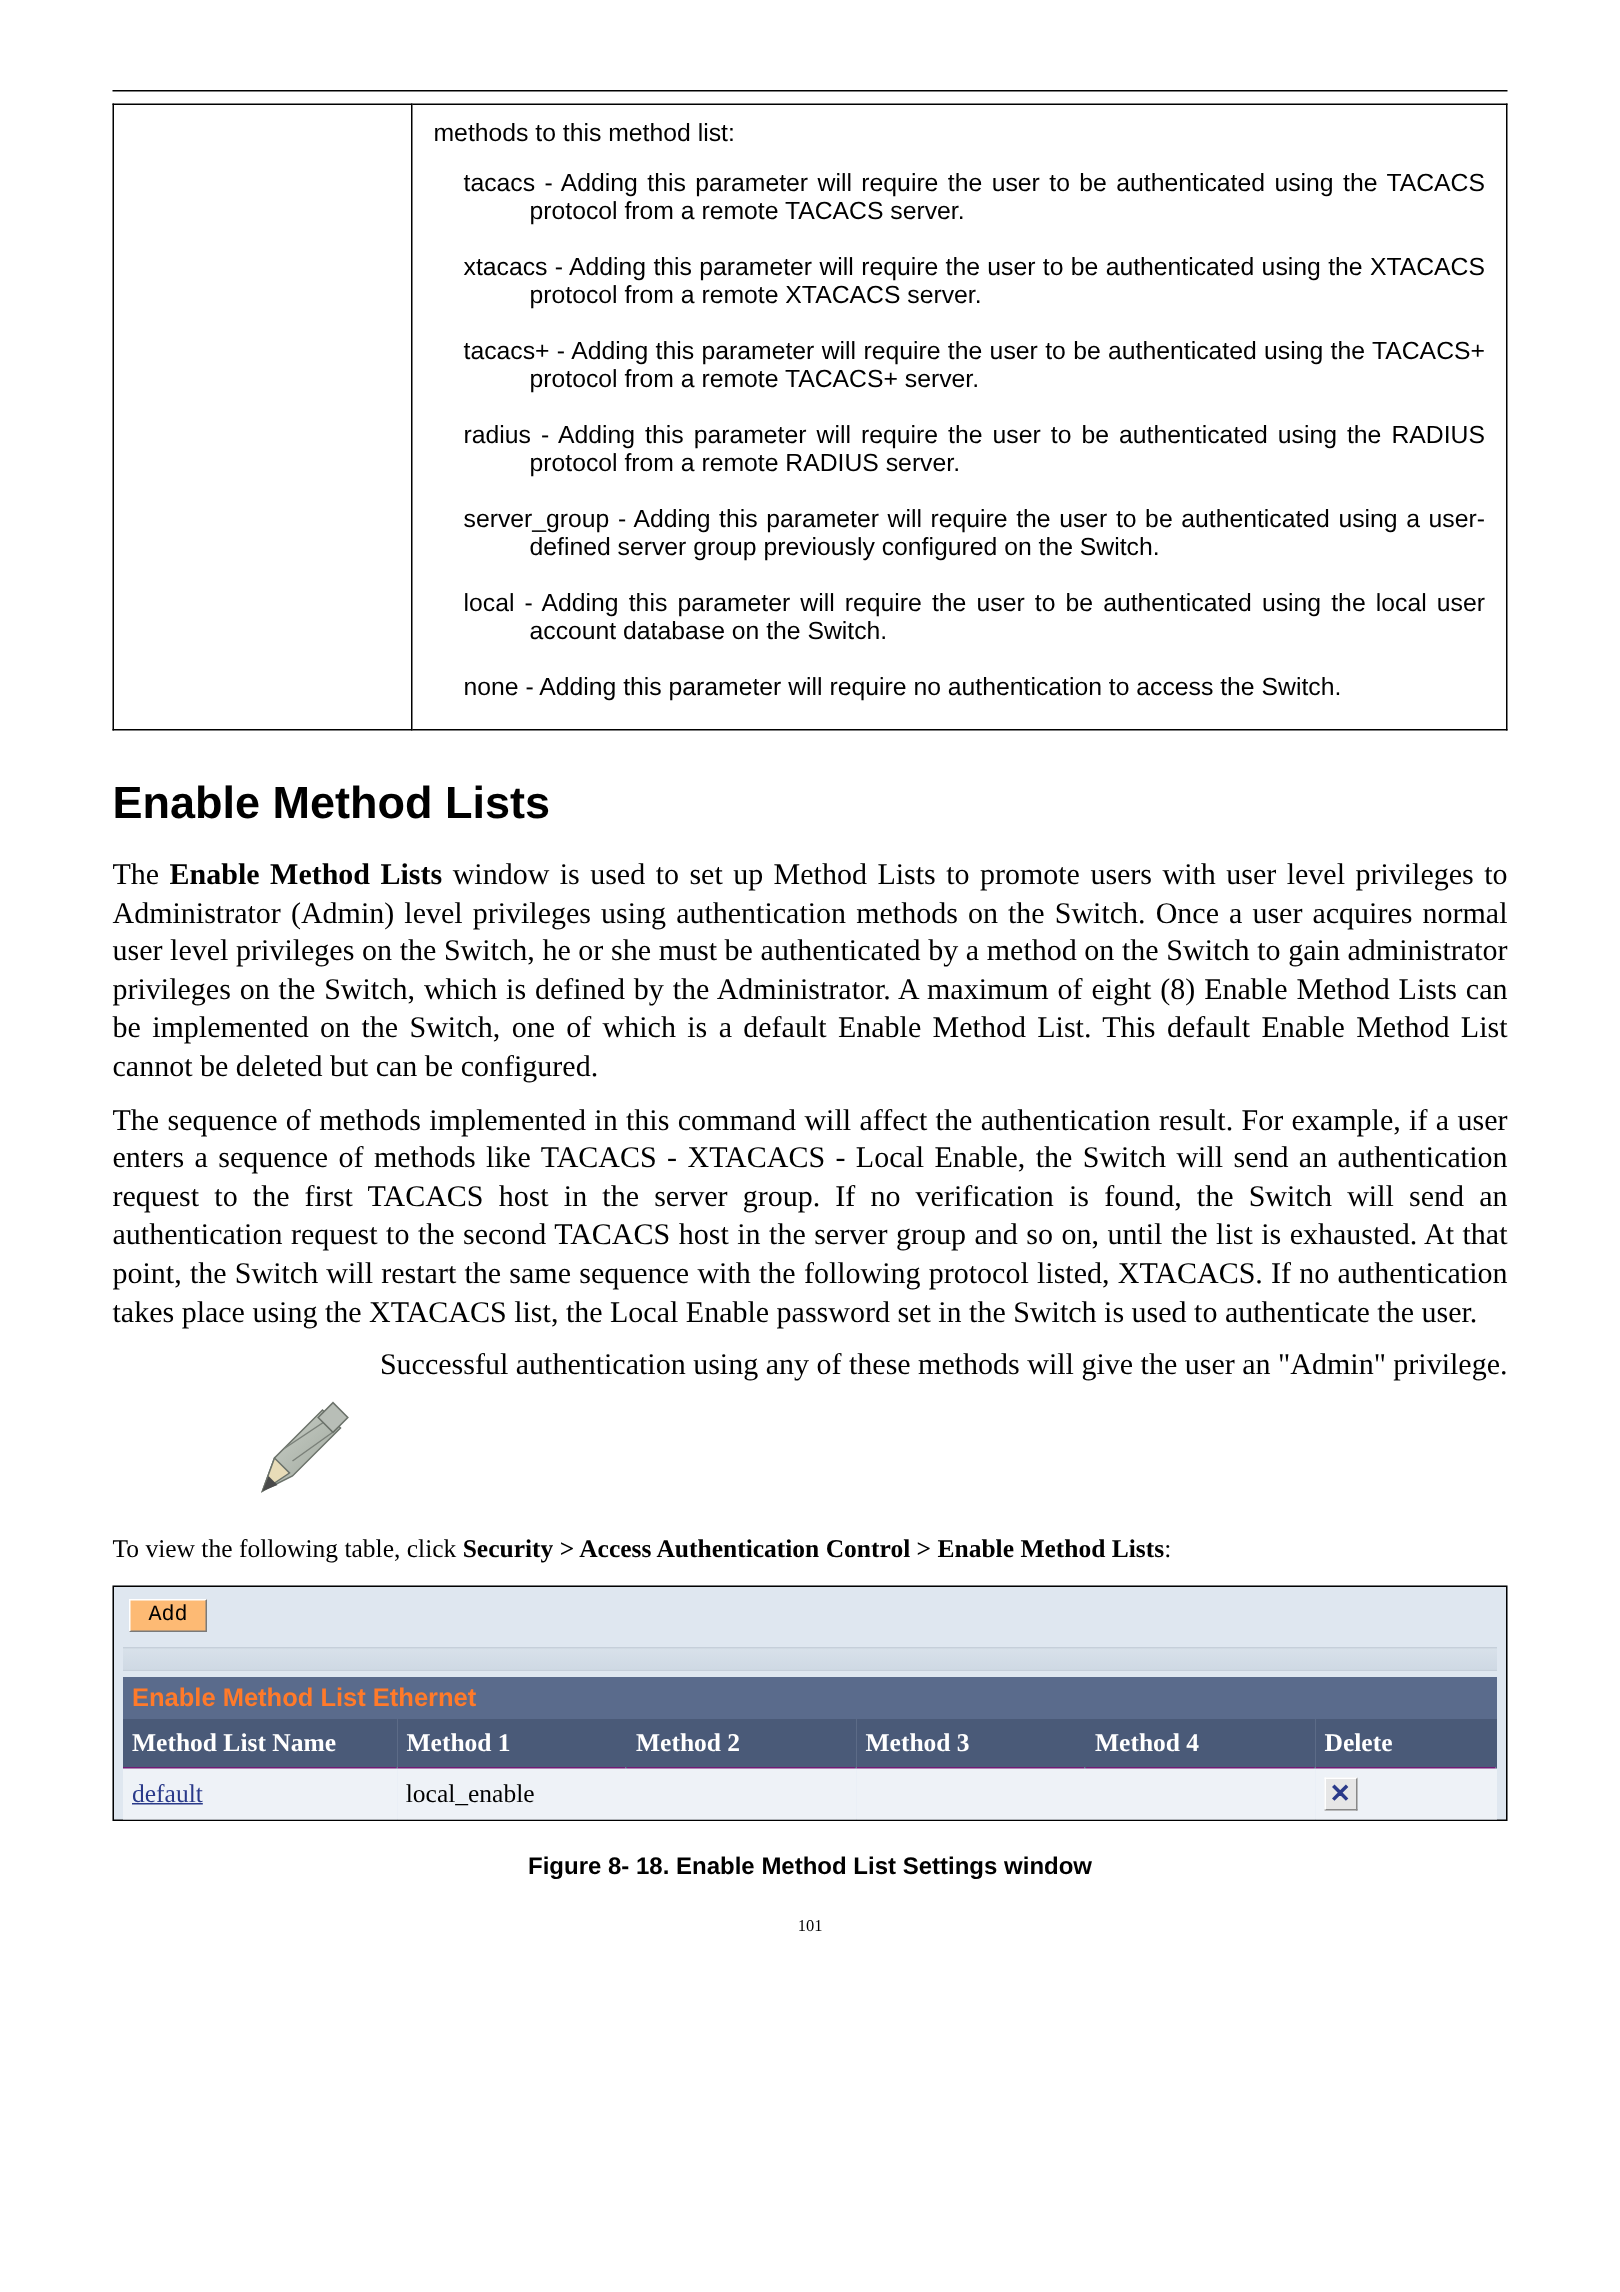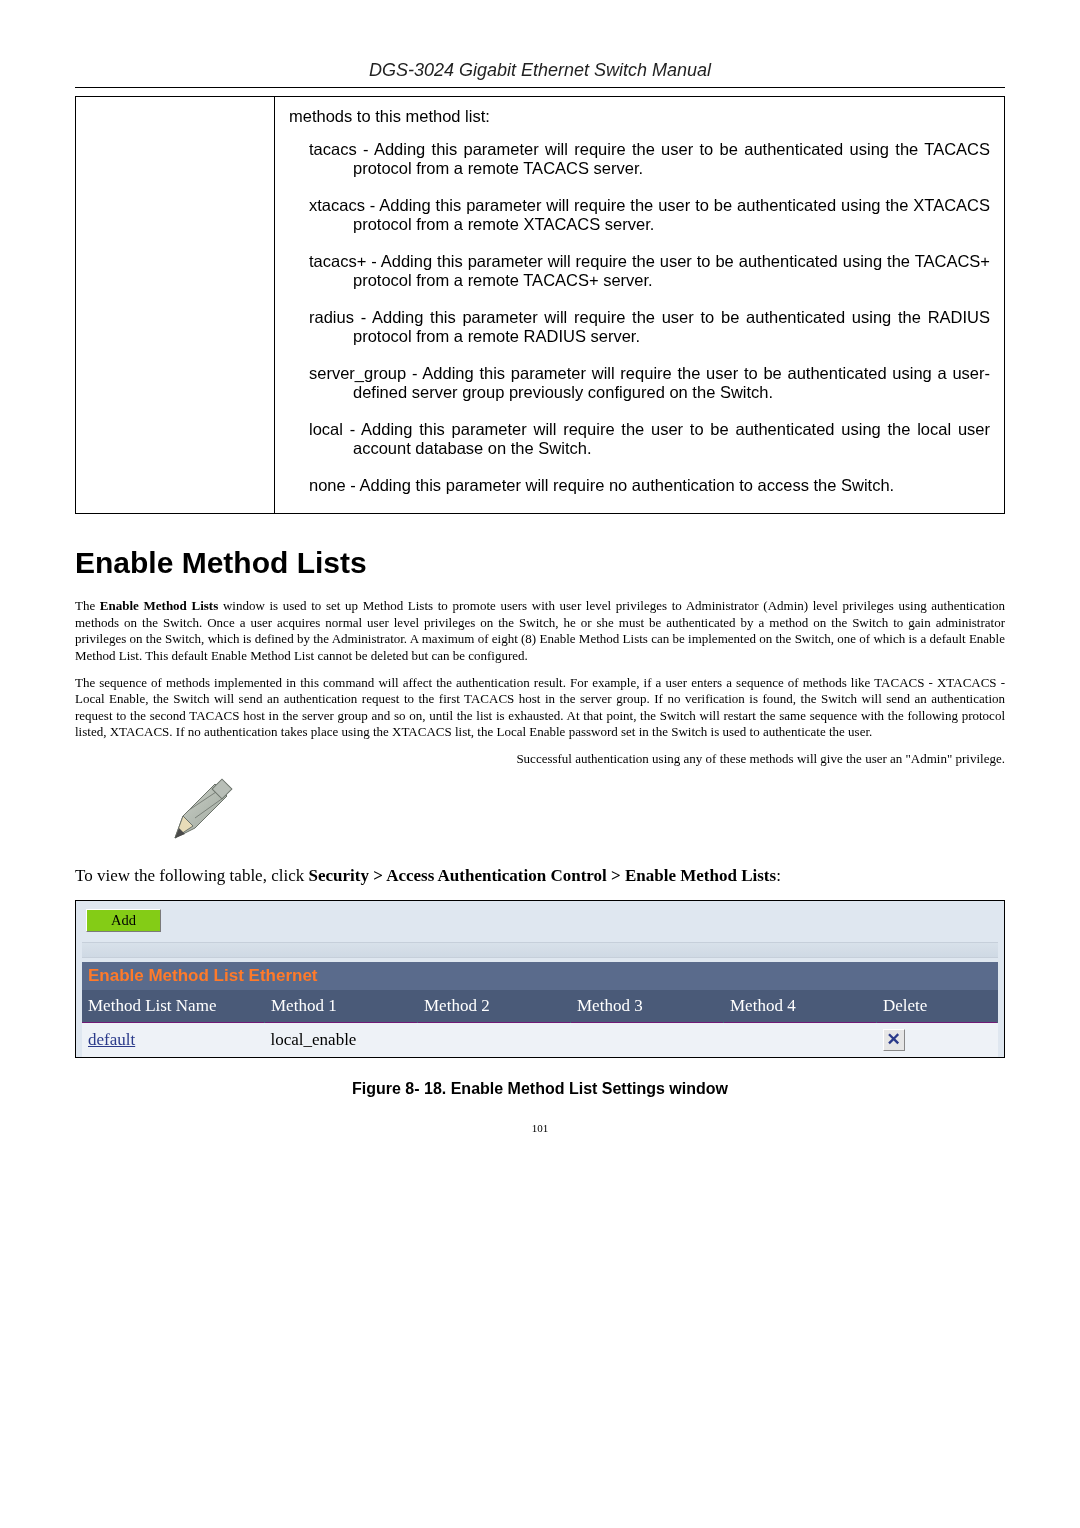--- a/index.html
+++ b/index.html
@@ -49,21 +49,21 @@
     text-align: justify;
     margin: 0 0 18px 0;
   }
   h2.section {
     font-family: Arial, Helvetica, sans-serif;
     font-weight: bold;
     font-size: 30px;
     margin: 32px 0 18px 0;
   }
   p.body {
-    font-size: 13px;
+    font-size: 20px;
     text-align: justify;
     margin: 0 0 10px 0;
     line-height: 1.28;
   }
   .bold { font-weight: bold; }
   .note-block {
     display: flex;
     align-items: flex-start;
     margin: 8px 0 14px 90px;
     width: 640px;
@@ -83,27 +83,27 @@
     font-size: 17px;
     margin: 6px 0 14px 0;
   }
   .ui-panel {
     border: 1px solid #000;
     background: #dfe7f0;
     padding: 6px 6px 0 6px;
   }
   .add-btn {
     display: inline-block;
-    background: #84cc16;
+    background: #fdba74;
     border: 1px solid #7a7a7a;
     border-top-color: #fff;
     border-left-color: #fff;
-    font-family: Liberation Serif, serif;
+    font-family: Liberation Mono, monospace;
     font-size: 14.5px;
-    padding: 2px 24px;
+    padding: 2px 12px;
     margin: 2px 0 10px 4px;
     cursor: pointer;
   }
   .ui-band {
     background: linear-gradient(#d8e1ea, #cfd9e4);
     height: 14px;
     margin-bottom: 4px;
     border-top: 1px solid #c6cfda;
     border-bottom: 1px solid #c6cfda;
   }
@@ -116,21 +116,21 @@
     padding: 4px 6px;
   }
   table.ui-table {
     width: 100%;
     border-collapse: collapse;
     font-family: "Times New Roman", serif;
   }
   table.ui-table thead td {
     background: #4a5a78;
     color: #fff;
-    font-weight: normal;
+    font-weight: bold;
     font-size: 17px;
     padding: 6px 6px;
     border-right: 1px solid #4a5a78;
   }
   table.ui-table tbody td {
     background: #eef2f7;
     color: #2a3a8a;
     font-size: 17px;
     padding: 6px 6px;
     border-top: 1px solid #701a75;
@@ -169,21 +169,20 @@
     text-align: center;
     font-size: 11px;
     margin-top: 20px;
   }
 </style>
 </head>
 <body>
 
 <div class="page">
 
-  <div class="header-title">DGS-3024 Gigabit Ethernet Switch Manual</div>
   <hr class="hr-thin">
 
   <table class="param-table">
     <tbody>
         <tr>
       <td class="left-col"></td>
       <td>
         <div class="param-intro">methods to this method list:</div>
 
         <div class="hang">

